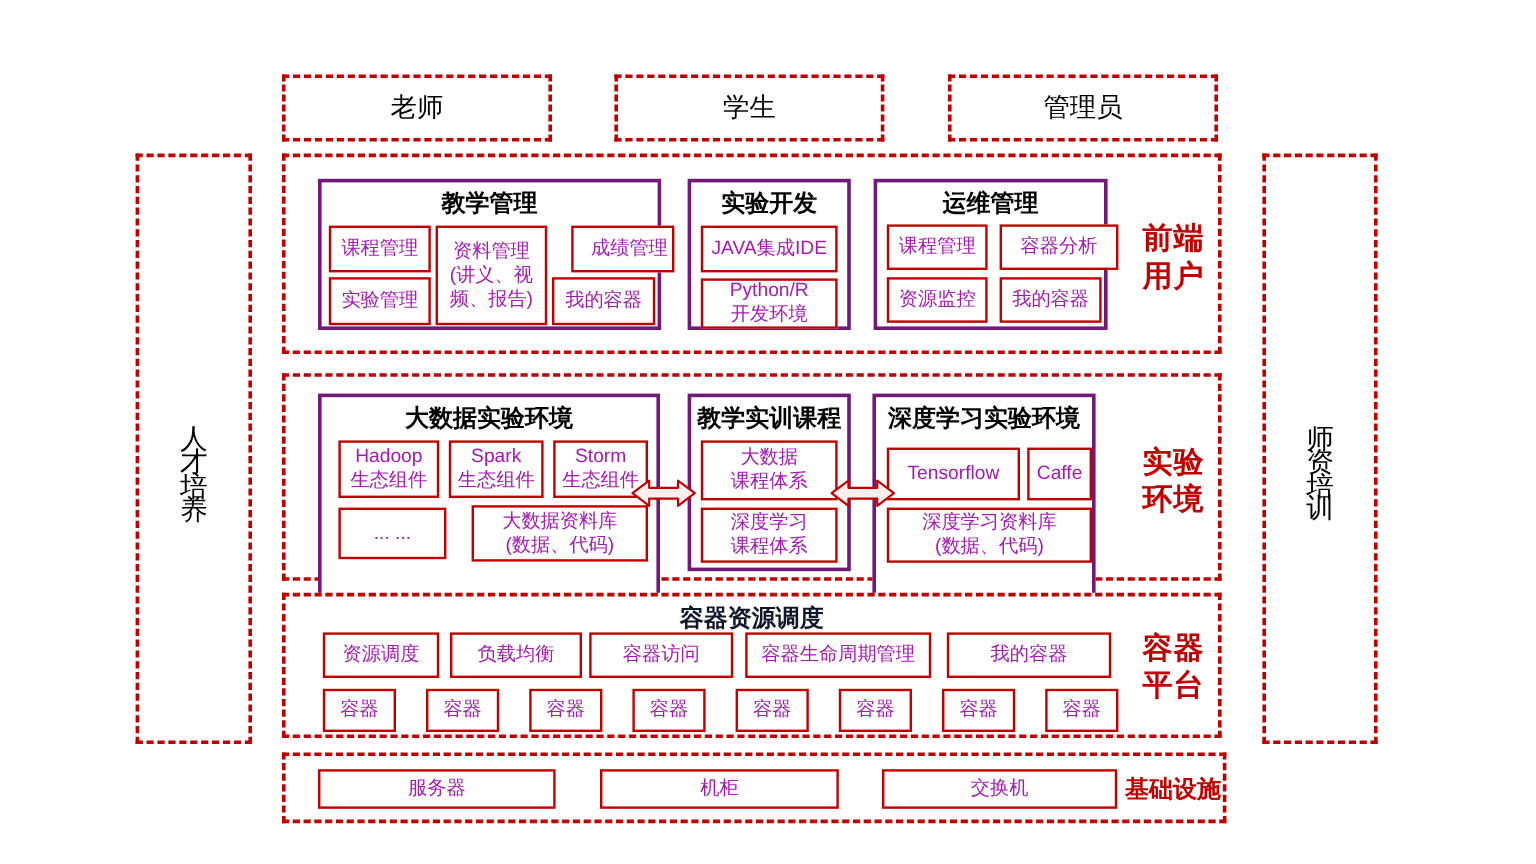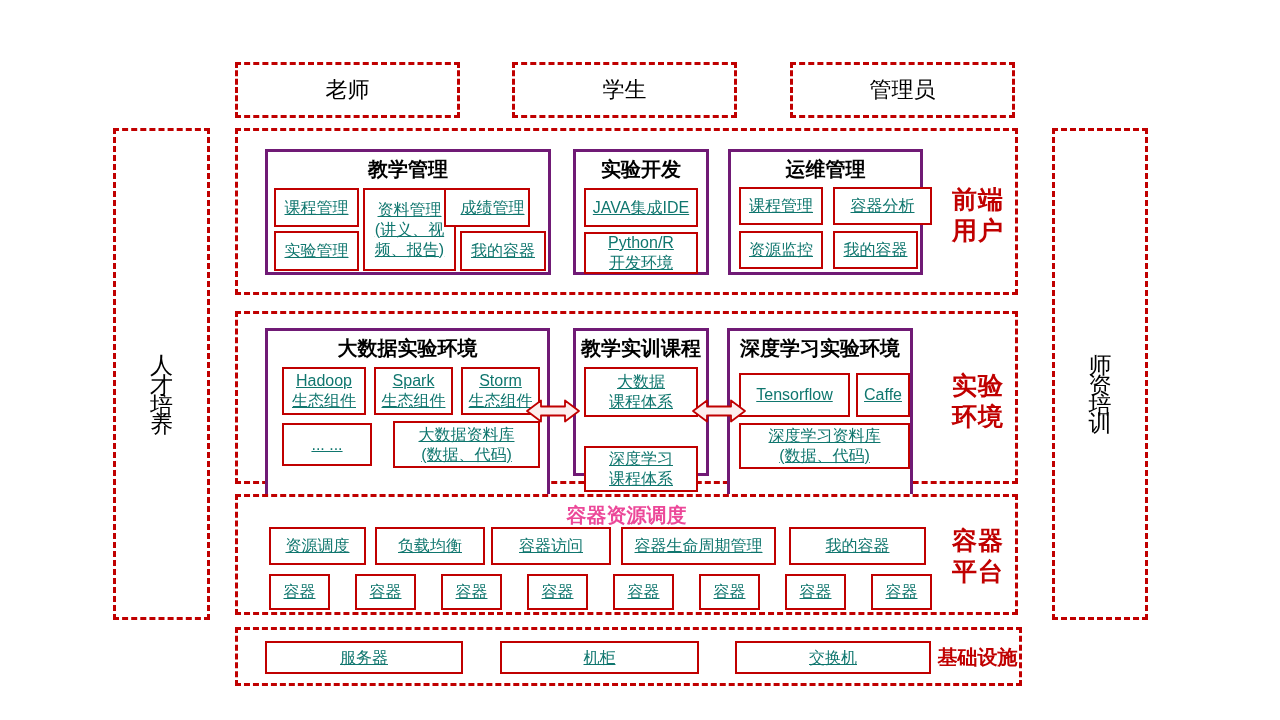--- a/index.html
+++ b/index.html
@@ -4,23 +4,23 @@
 <style>
   html,body{margin:0;padding:0;background:#fff;font-family:"Liberation Sans",sans-serif;}
   .canvas{position:relative;width:1280px;height:720px;background:#ffffff;overflow:hidden;}
   .abs{position:absolute;box-sizing:border-box;}
   .dashed{border:3px dashed #C00000;background:#fff;}
   .actor{display:flex;align-items:center;justify-content:center;font-size:22px;color:#000;}
   .vpanel{display:flex;align-items:center;justify-content:center;}
   .vtext{writing-mode:vertical-rl;text-orientation:upright;font-size:23px;color:#000;letter-spacing:19px;line-height:1;}
   .group{border:3px solid #701a75;background:#fff;}
   .gtitle{position:absolute;left:0;right:0;top:4px;text-align:center;font-weight:bold;font-size:20px;color:#000;}
-  .box{border:2px solid #C00000;background:#fff;display:flex;flex-direction:column;align-items:center;justify-content:center;font-size:16px;color:#0f766e;line-height:1.25;text-decoration:underline;}
+  .box{border:2px solid #C00000;background:#fff;display:flex;flex-direction:column;align-items:center;justify-content:center;font-size:16px;color:#a21caf;line-height:1.25;}
   .side-label{color:#C00000;font-weight:bold;font-size:25px;line-height:31px;text-align:center;letter-spacing:1px;}
-  .sec-title{position:absolute;left:0;right:0;text-align:center;font-weight:bold;font-size:20px;color:#ec4899;}
+  .sec-title{position:absolute;left:0;right:0;text-align:center;font-weight:bold;font-size:20px;color:#0f172a;}
   .infra-label{color:#C00000;font-weight:bold;font-size:20px;display:flex;align-items:center;justify-content:center;}
 </style>
 </head>
 <body>
 
 <div class="canvas">
 
   <div class="abs dashed actor" style="left:235px;top:62px;width:225px;height:56px;">
     <span>老师</span>
   </div>
@@ -47,21 +47,21 @@
         <span>课程管理</span>
       </div>
       <div class="abs box" style="left:6px;top:79px;width:85px;height:40px;">
         <span>实验管理</span>
       </div>
       <div class="abs box" style="left:95px;top:36px;width:93px;height:83px;">
         <span>资料管理</span>
         <span>(讲义、视</span>
         <span>频、报告)</span>
       </div>
-      <div class="abs box" style="left:176px;top:36px;width:86px;height:39px;padding-left:11px;">
+      <div class="abs box" style="left:208px;top:36px;width:86px;height:39px;padding-left:11px;">
         <span>成绩管理</span>
       </div>
       <div class="abs box" style="left:192px;top:79px;width:86px;height:40px;">
         <span>我的容器</span>
       </div>
     </div>
 
     <div class="abs group" style="left:335px;top:18px;width:136px;height:126px;">
       <div class="gtitle">实验开发</div>
       <div class="abs box" style="left:8px;top:36px;width:114px;height:39px;">
@@ -119,21 +119,21 @@
         <span>(数据、代码)</span>
       </div>
     </div>
 
     <div class="abs group" style="left:335px;top:14px;width:136px;height:148px;">
       <div class="gtitle">教学实训课程</div>
       <div class="abs box" style="left:8px;top:36px;width:114px;height:50px;">
         <span>大数据</span>
         <span>课程体系</span>
       </div>
-      <div class="abs box" style="left:8px;top:92px;width:114px;height:46px;margin-top:23px;">
+      <div class="abs box" style="left:8px;top:92px;width:114px;height:46px;">
         <span>深度学习</span>
         <span>课程体系</span>
       </div>
     </div>
 
     <div class="abs group" style="left:489px;top:14px;width:186px;height:180px;">
       <div class="gtitle">深度学习实验环境</div>
       <div class="abs box" style="left:9px;top:42px;width:111px;height:44px;">
         <span>Tensorflow</span>
       </div>

